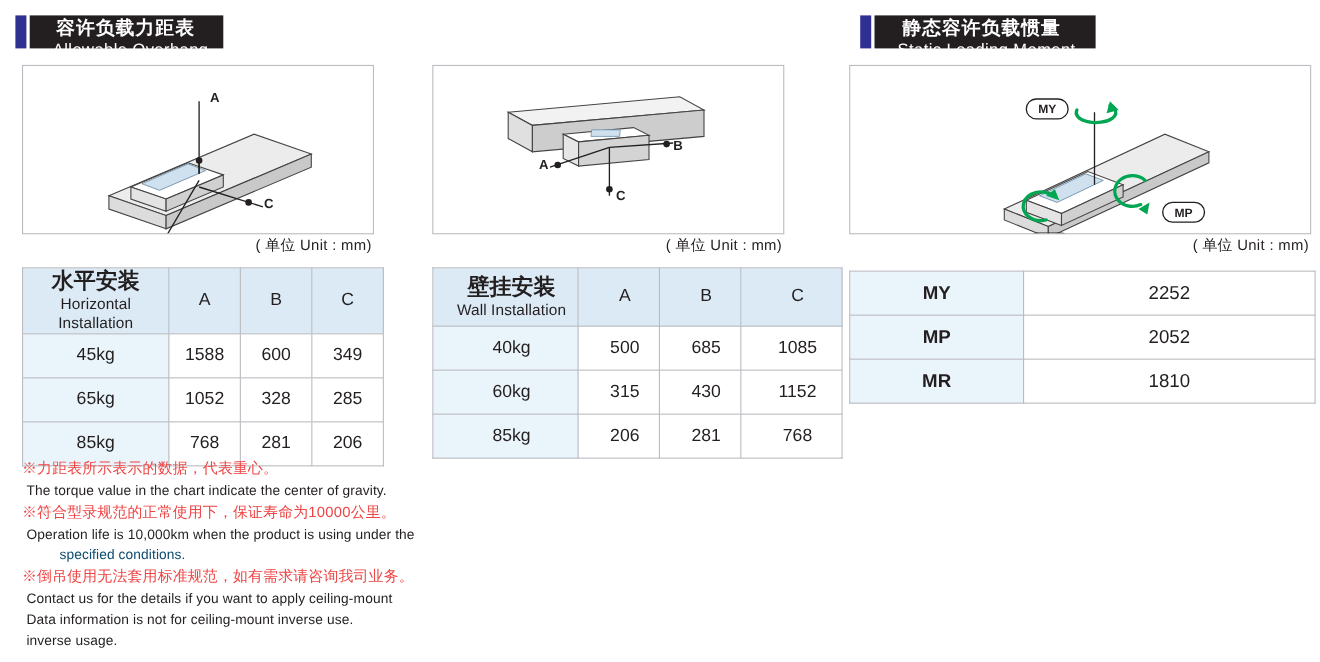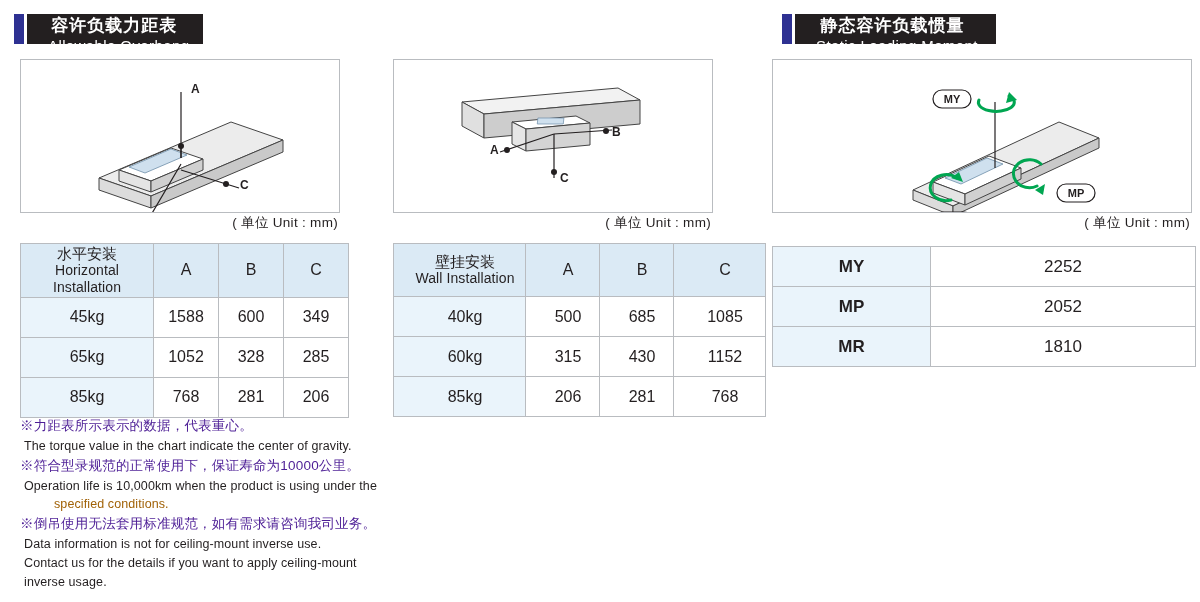--- a/index.html
+++ b/index.html
@@ -33,21 +33,21 @@
   .unit{position:absolute;font-size:13.5px;color:#231f20;text-align:right;letter-spacing:.3px;}
   #unit1{left:20px;top:214px;width:318px;}
   #unit2{left:393px;top:214px;width:318px;}
   #unit3{left:772px;top:214px;width:418px;}
 
   
   table{border-collapse:collapse;position:absolute;}
   table td{border:1px solid #b9bcc0;text-align:center;font-size:16px;color:#231f20;}
   .hdr-cell{background:#dbeaf5;}
   .lbl-cell{background:#eaf4fb;}
-  .hcn{font-size:15px;font-weight:normal;display:block;line-height:1.15;}
+  .hcn{font-size:20px;font-weight:bold;display:block;line-height:1.15;}
   .hen{font-size:14px;display:block;line-height:1.2;letter-spacing:.1px;}
 
   #tbl1{left:20px;top:243px;}
   #tbl1 td{height:37px;}
   #tbl1 .c0{width:130px;}
   #tbl1 .c1,#tbl1 .c2,#tbl1 .c3{width:62px;}
   #tbl1 tr:first-child td{height:50px;}
 
   #tbl2{left:393px;top:243px;}
   #tbl2 td{height:37px;padding-left:12px;}
@@ -56,23 +56,23 @@
   #tbl2 .c3{width:78px;}
   #tbl2 tr:first-child td{height:50px;}
 
   #tbl3{left:772px;top:246px;}
   #tbl3 td{height:37px;font-size:17px;}
   #tbl3 .c0{width:155px;font-weight:bold;}
   #tbl3 .c1{width:262px;}
 
   
   .notes{position:absolute;left:20px;top:416px;width:520px;}
-  .note-cn{color:#4c1d95;font-size:13.5px;line-height:1.55;letter-spacing:.2px;}
+  .note-cn{color:#ef4444;font-size:13.5px;line-height:1.55;letter-spacing:.2px;}
   .note-en{color:#231f20;font-size:12.5px;line-height:1.5;margin-left:4px;letter-spacing:.1px;}
-  .note-en2{color:#a16207;font-size:12.5px;line-height:1.5;margin-left:34px;letter-spacing:.1px;}
+  .note-en2{color:#0c4a6e;font-size:12.5px;line-height:1.5;margin-left:34px;letter-spacing:.1px;}
 
   svg{display:block;}
 </style>
 </head>
 <body>
 
 <div class="page">
 
   <div class="sec-head" id="head-left">
     <div class="bar"></div>
@@ -268,18 +268,18 @@
 
   <div class="notes">
     <div class="note-cn">※力距表所示表示的数据，代表重心。</div>
     <div class="note-en">The torque value in the chart indicate the center of gravity.</div>
 
     <div class="note-cn">※符合型录规范的正常使用下，保证寿命为10000公里。</div>
     <div class="note-en">Operation life is 10,000km when the product is using under the</div>
     <div class="note-en2">specified conditions.</div>
 
     <div class="note-cn">※倒吊使用无法套用标准规范，如有需求请咨询我司业务。</div>
+    <div class="note-en">Contact us for the details if you want to apply ceiling-mount</div>
     <div class="note-en">Data information is not for ceiling-mount inverse use.</div>
-    <div class="note-en">Contact us for the details if you want to apply ceiling-mount</div>
     <div class="note-en">inverse usage.</div>
   </div>
 
 </div>
 
 </body></html>

